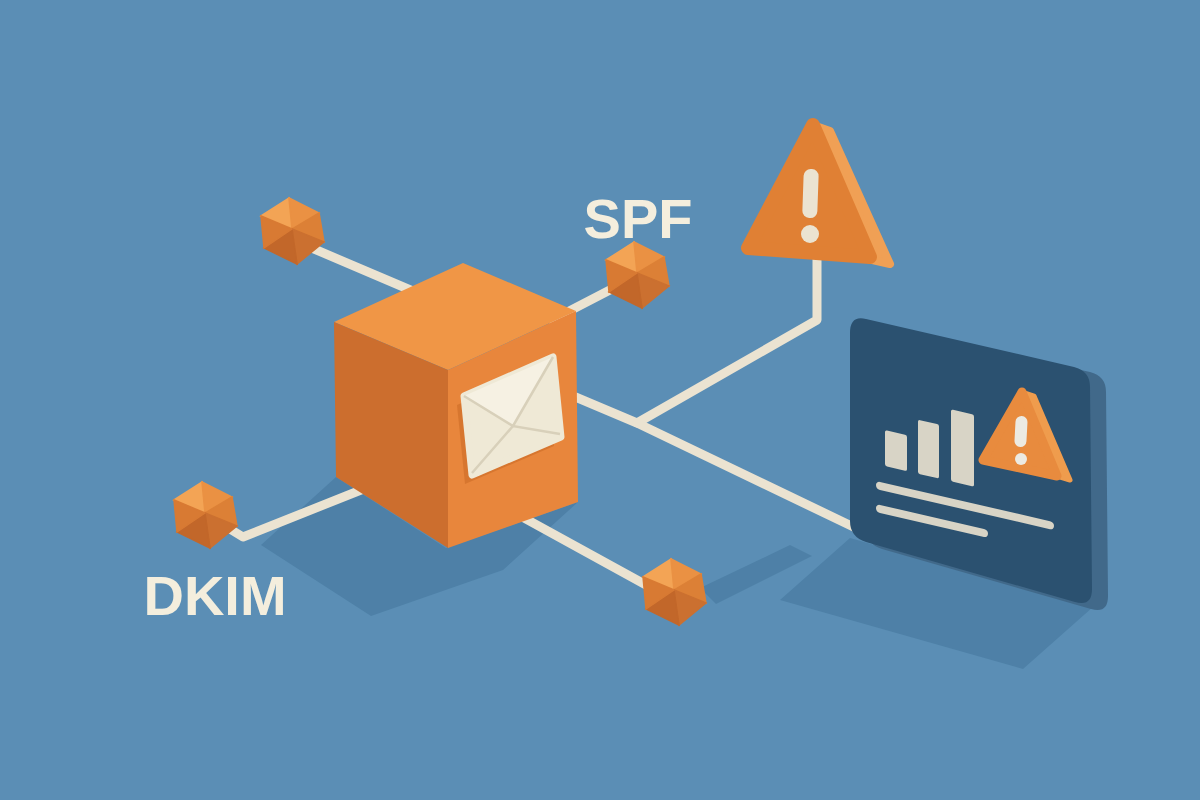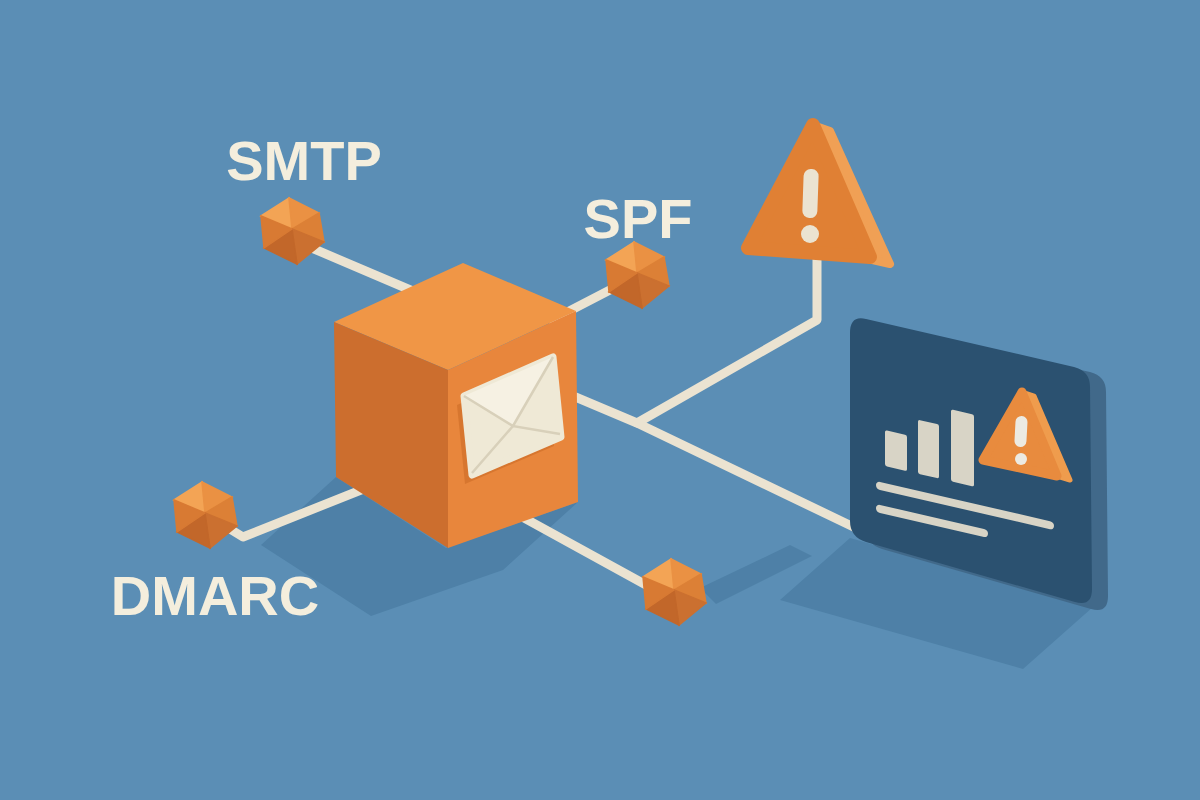--- a/index.html
+++ b/index.html
@@ -150,16 +150,15 @@
       </g>
       <g>
         <polygon class="ptri-bevel" points="1022,392 1034,396 1070,480 1057,476"></polygon>
         <polygon class="ptri-face" points="1022,392 983,460 1057,476"></polygon>
         <rect class="pexcl" x="1015" y="416" width="12" height="31" rx="6" transform="rotate(3 1021 431)"></rect>
         <circle class="pexcl" cx="1021" cy="459" r="6"></circle>
       </g>
     </g>
   </svg>
 
-  <div class="diagram-label" style="left:304px;top:160px;">SMTP</div>
   <div class="diagram-label" style="left:638px;top:206px;margin-top:12px;">SPF</div>
-  <div class="diagram-label" style="left:215px;top:595px;">DMARC</div>
+  <div class="diagram-label" style="left:215px;top:595px;">DKIM</div>
 </div>
 
 </body></html>

